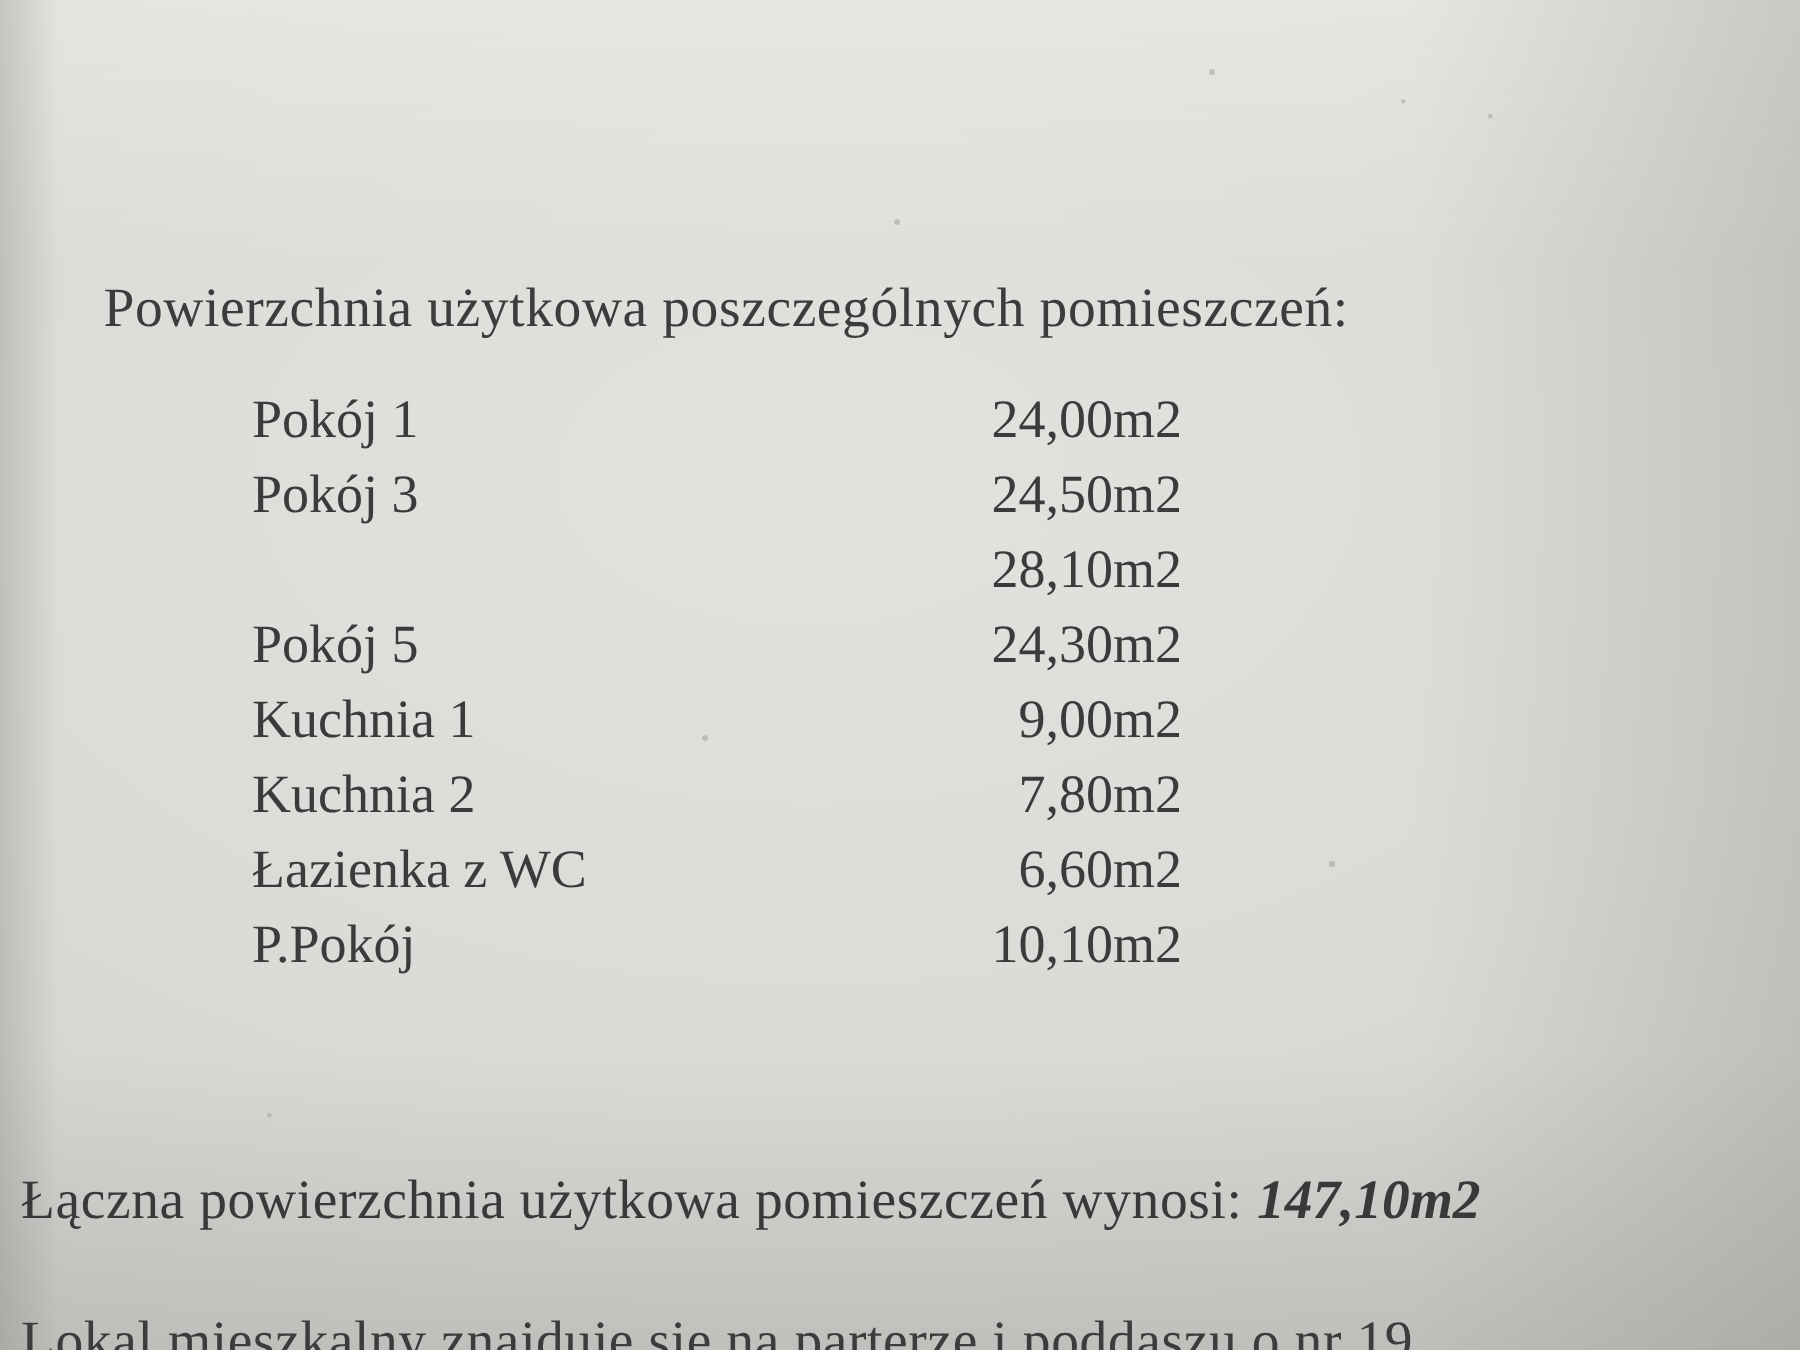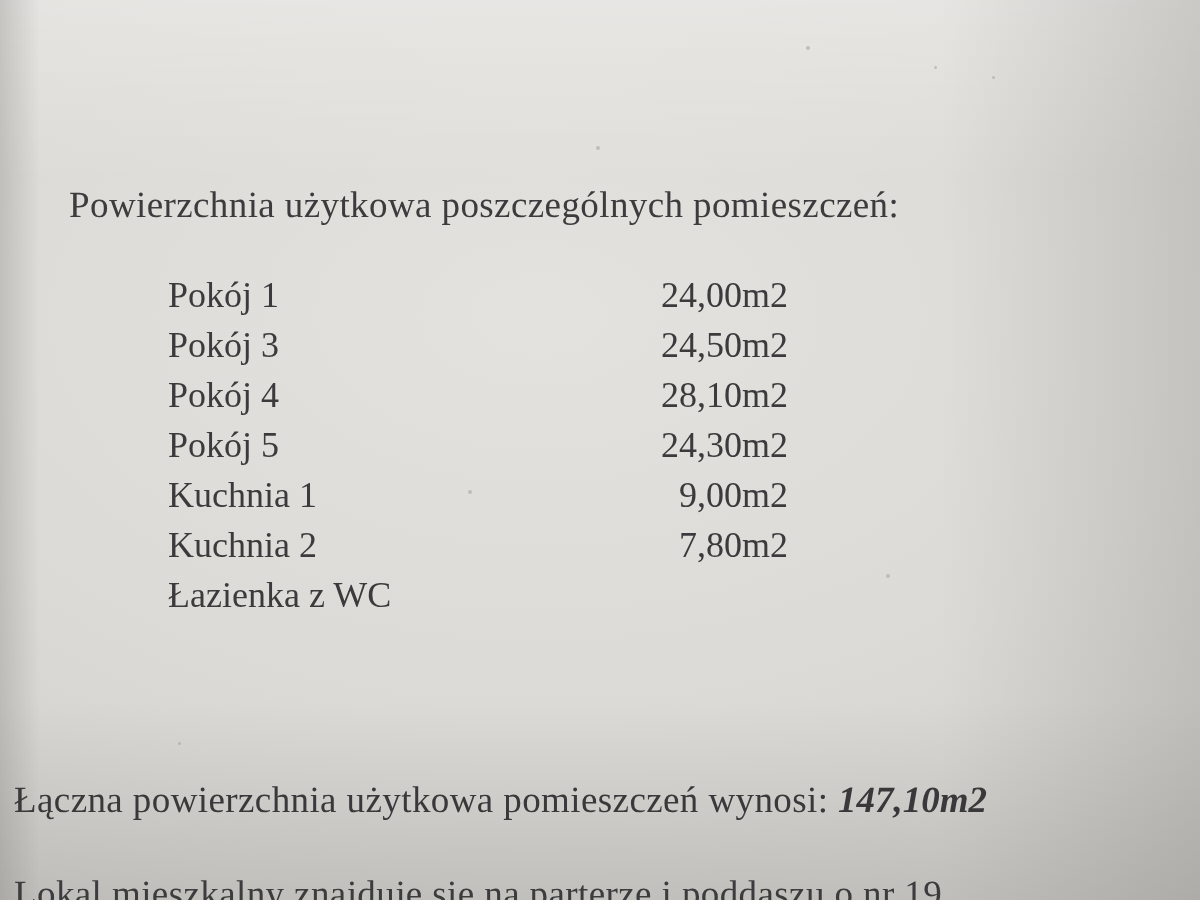--- a/index.html
+++ b/index.html
@@ -71,21 +71,21 @@
     line-height: 44px;
     white-space: nowrap;
     color: #3c3c3e;
     margin-left: 33px;
   }
 
   
   #room-list {
     position: absolute;
     left: 168px;
-    top: 270px;
+    top: 254px;
     width: 700px;
   }
   .room-row {
     position: relative;
     height: 50px;
     font-size: 36px;
     line-height: 50px;
     color: #3b3b3d;
     white-space: nowrap;
   }
@@ -156,43 +156,47 @@
       <span class="room-area">24,00m2</span>
     </div>
 
 
     <div class="room-row">
       <span class="room-name">Pokój 3</span>
       <span class="room-area">24,50m2</span>
     </div>
 
     <div class="room-row">
-      <span class="room-name">Pokój 4</span>
       <span class="room-area">28,10m2</span>
     </div>
 
     <div class="room-row">
       <span class="room-name">Pokój 5</span>
       <span class="room-area">24,30m2</span>
     </div>
 
     <div class="room-row">
       <span class="room-name">Kuchnia 1</span>
       <span class="room-area">9,00m2</span>
     </div>
 
     <div class="room-row">
       <span class="room-name">Kuchnia 2</span>
       <span class="room-area">7,80m2</span>
     </div>
 
     <div class="room-row">
       <span class="room-name">Łazienka z WC</span>
-    </div>
-
+      <span class="room-area">6,60m2</span>
+    </div>
+
+    <div class="room-row">
+      <span class="room-name">P.Pokój</span>
+      <span class="room-area">10,10m2</span>
+    </div>
 
   </div>
 
   <div class="doc-text" id="total-line">
     <span>Łączna powierzchnia użytkowa pomieszczeń wynosi:</span>
     <span class="total-value">147,10m2</span>
   </div>
 
   <div class="doc-text" id="cut-line">Lokal mieszkalny znajduje się na parterze i poddaszu o nr 19</div>
 

